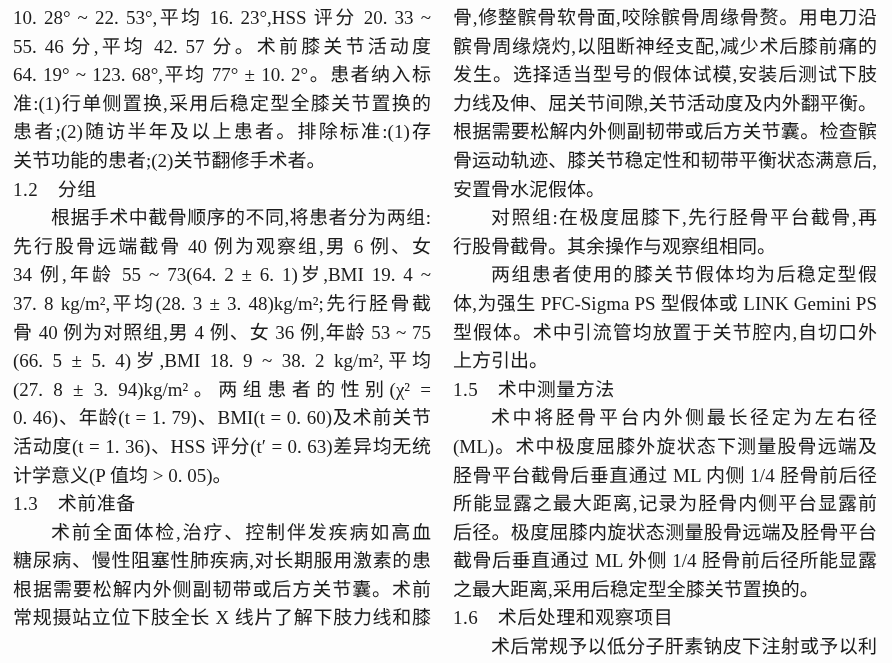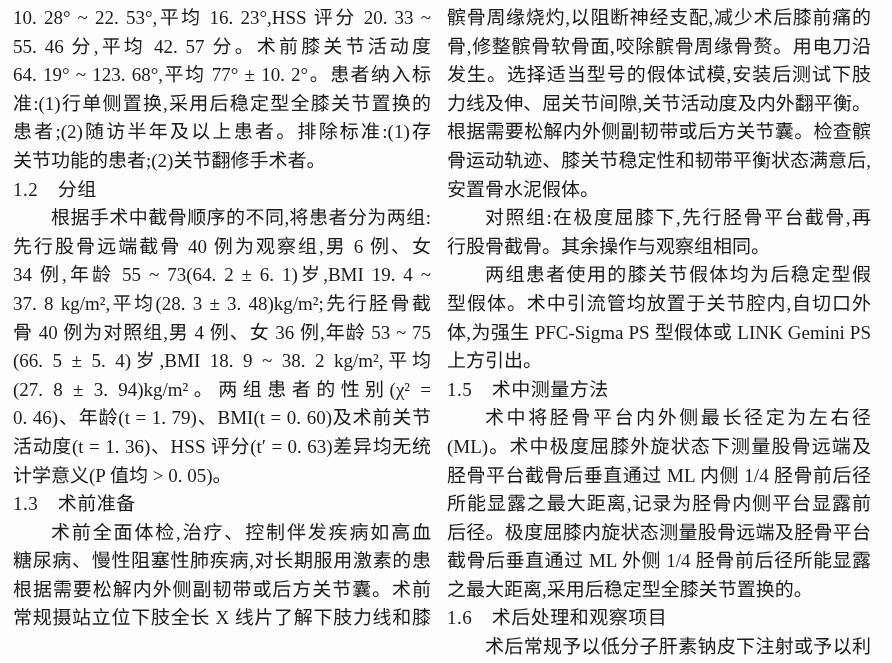--- a/index.html
+++ b/index.html
@@ -9,21 +9,21 @@
     height: 663px;
     overflow: hidden;
     background: #fdfdfd;
   }
   .page {
     box-sizing: border-box;
     width: 892px;
     height: 663px;
     padding: 4px 11px 0 13px;
     display: flex;
-    column-gap: 16px;
+    column-gap: 22px;
     font-family: "Liberation Serif", "DejaVu Serif", serif;
     color: #1b1b1b;
     background: #fdfdfd;
   }
   .col {
     box-sizing: border-box;
     flex: 0 0 auto;
   }
   .col-left  { width: 418px; }
   .col-right { width: 424px; }
@@ -70,32 +70,32 @@
     <div class="line s">活动度(t = 1. 36)、HSS 评分(t′ = 0. 63)差异均无统</div>
     <div class="line">计学意义(P 值均 &gt; 0. 05)。</div>
     <div class="line head">1.3　术前准备</div>
     <div class="line s ind">术前全面体检,治疗、控制伴发疾病如高血压、</div>
     <div class="line s">糖尿病、慢性阻塞性肺疾病,对长期服用激素的患者</div>
     <div class="line s">根据需要松解内外侧副韧带或后方关节囊。术前</div>
     <div class="line s">常规摄站立位下肢全长 X 线片了解下肢力线和膝</div>
   </div>
 
   <div class="col col-right">
+    <div class="line s">骨,修整髌骨软骨面,咬除髌骨周缘骨赘。用电刀沿</div>
     <div class="line s">髌骨周缘烧灼,以阻断神经支配,减少术后膝前痛的</div>
-    <div class="line s">骨,修整髌骨软骨面,咬除髌骨周缘骨赘。用电刀沿</div>
     <div class="line s">发生。选择适当型号的假体试模,安装后测试下肢</div>
     <div class="line s">力线及伸、屈关节间隙,关节活动度及内外翻平衡。</div>
     <div class="line s">根据需要松解内外侧副韧带或后方关节囊。检查髌</div>
     <div class="line s">骨运动轨迹、膝关节稳定性和韧带平衡状态满意后,</div>
     <div class="line">安置骨水泥假体。</div>
     <div class="line s ind">对照组:在极度屈膝下,先行胫骨平台截骨,再</div>
     <div class="line">行股骨截骨。其余操作与观察组相同。</div>
     <div class="line s ind">两组患者使用的膝关节假体均为后稳定型假</div>
+    <div class="line s">体,为强生 PFC-Sigma PS 型假体或 LINK Gemini PS</div>
     <div class="line s">型假体。术中引流管均放置于关节腔内,自切口外</div>
-    <div class="line s">体,为强生 PFC-Sigma PS 型假体或 LINK Gemini PS</div>
     <div class="line">上方引出。</div>
     <div class="line head">1.5　术中测量方法</div>
     <div class="line s ind">术中将胫骨平台内外侧最长径定为左右径</div>
     <div class="line s">(ML)。术中极度屈膝外旋状态下测量股骨远端及</div>
     <div class="line s">胫骨平台截骨后垂直通过 ML 内侧 1/4 胫骨前后径</div>
     <div class="line s">所能显露之最大距离,记录为胫骨内侧平台显露前</div>
     <div class="line s">后径。极度屈膝内旋状态测量股骨远端及胫骨平台</div>
     <div class="line s">截骨后垂直通过 ML 外侧 1/4 胫骨前后径所能显露</div>
     <div class="line">之最大距离,采用后稳定型全膝关节置换的。</div>
     <div class="line head">1.6　术后处理和观察项目</div>

